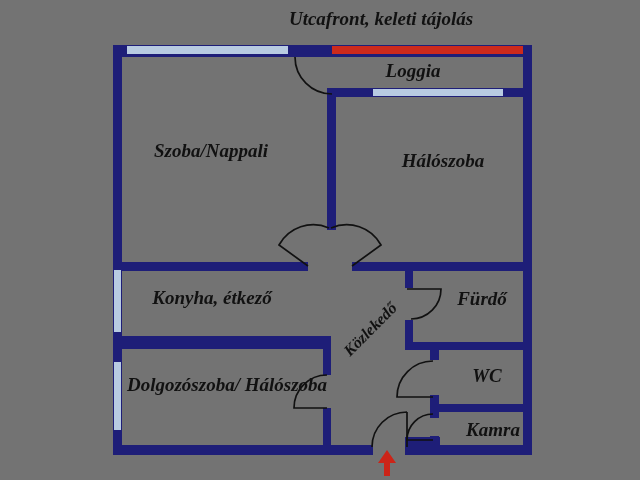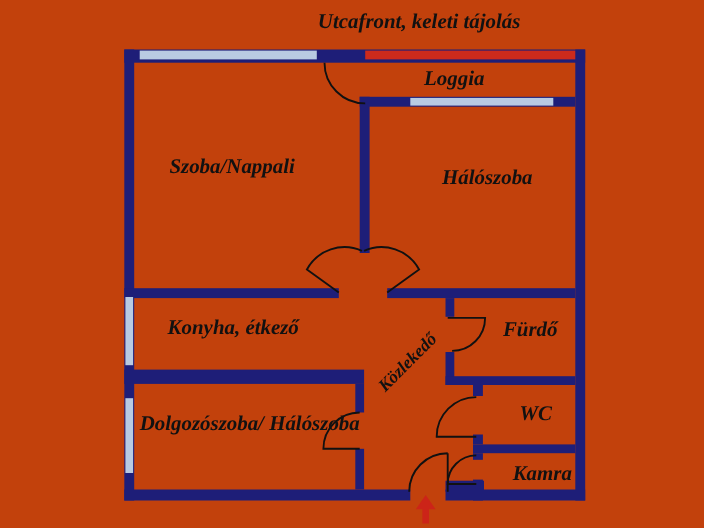--- a/index.html
+++ b/index.html
@@ -7,21 +7,21 @@
     padding: 0;
     background: #ffffff;
     width: 640px;
     height: 480px;
     overflow: hidden;
   }
   .plan-wrap {
     position: relative;
     width: 640px;
     height: 480px;
-    background: #c2410c;
+    background: #737373;
   }
   svg { display: block; }
   .walls { fill: #1e1e78; }
   .windows { fill: #b8cbe2; }
   .street { fill: #cd2a1c; }
   .doors { stroke: #111111; stroke-width: 1.7; fill: none; }
   .arrow { fill: #cc2418; }
   .labels text {
     font-family: "Liberation Serif", "DejaVu Serif", serif;
     font-style: italic;

